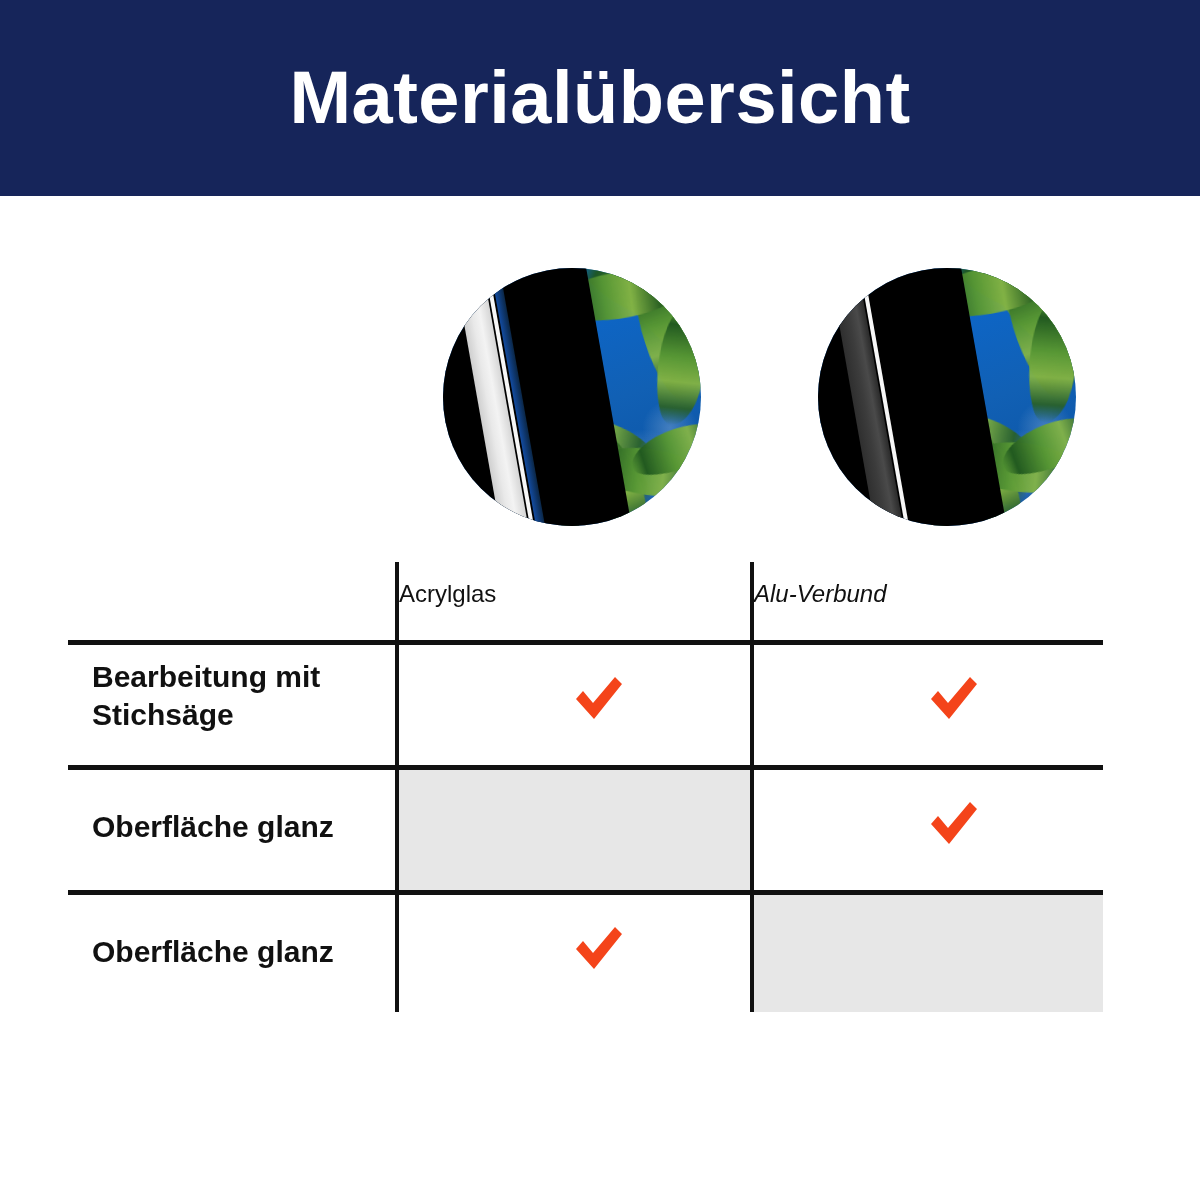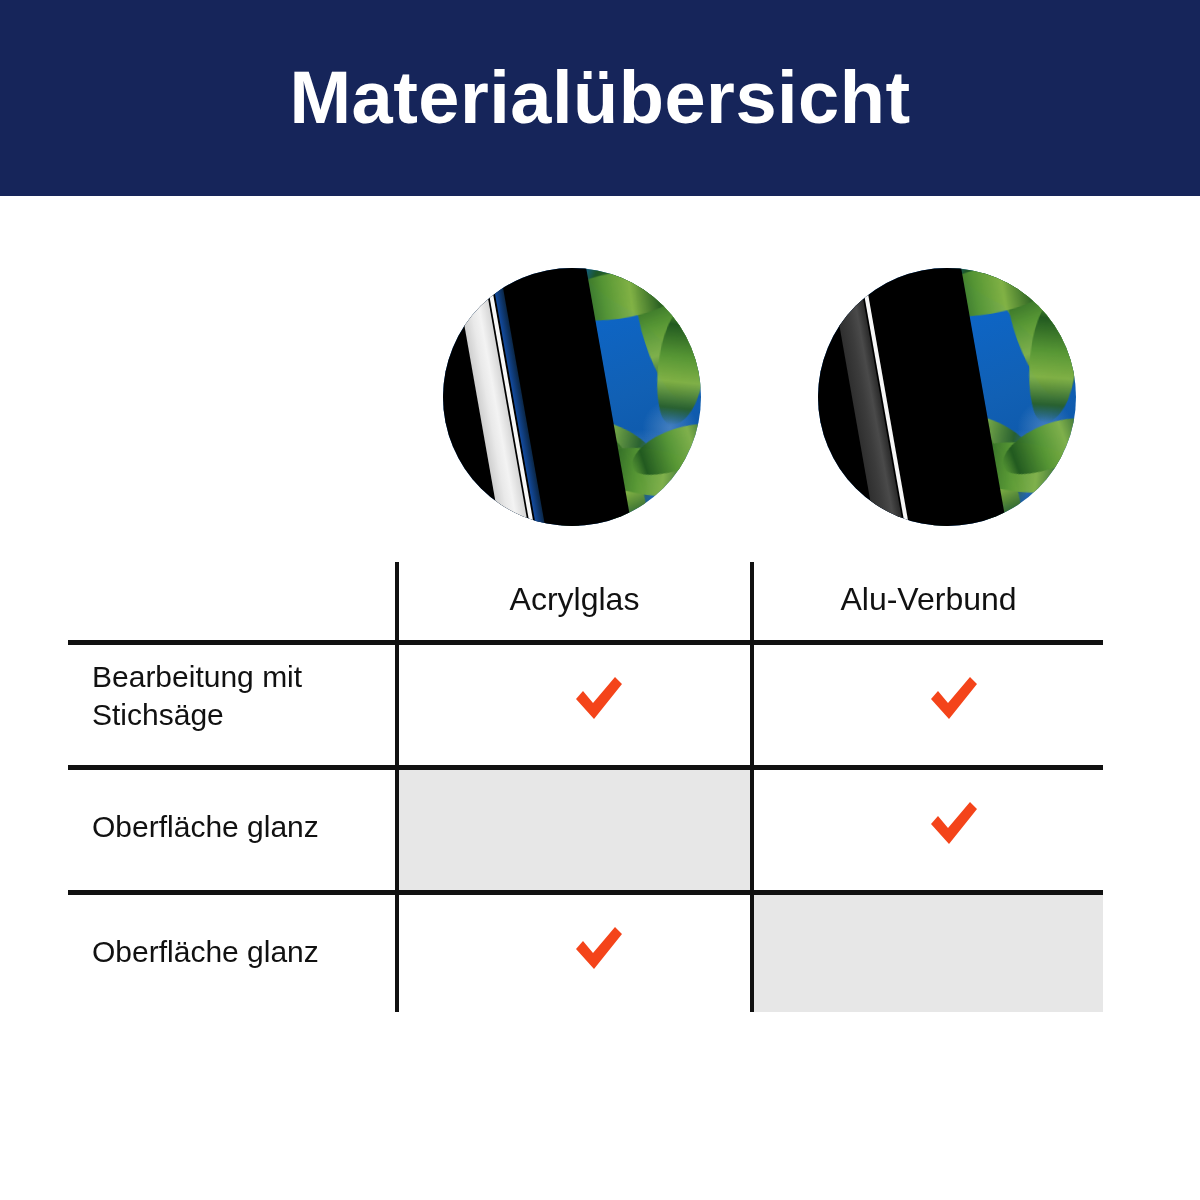--- a/index.html
+++ b/index.html
@@ -190,35 +190,35 @@
   .hrule-1 { top: 78px; }
   .hrule-2 { top: 203px; }
   .hrule-3 { top: 328px; }
 
   .cell-label {
     position: absolute;
     color: #111111;
     font-family: "Liberation Sans", sans-serif;
     font-size: 30px;
     line-height: 1.25;
-    font-weight: normal;
+    font-weight: bold;
     white-space: pre-line;
   }
   .col-head {
     position: absolute;
     top: 18px;
     color: #111111;
     font-family: "Liberation Sans", sans-serif;
-    font-size: 32px;
+    font-size: 24px;
     line-height: 1.2;
-    text-align: center;
+    text-align: left;
     white-space: nowrap;
   }
   .col-head-acryl { left: 331px; width: 351px; }
-  .col-head-alu   { left: 686px; width: 349px; }
+  .col-head-alu   { left: 686px; width: 349px; font-style: italic; }
 
   .row-label-0 { left: 24px; top: 96px;  width: 295px; }
   .row-label-1 { left: 24px; top: 246px; width: 295px; }
   .row-label-2 { left: 24px; top: 371px; width: 295px; }
 
   .check {
     position: absolute;
     width: 56px;
     height: 56px;
   }

